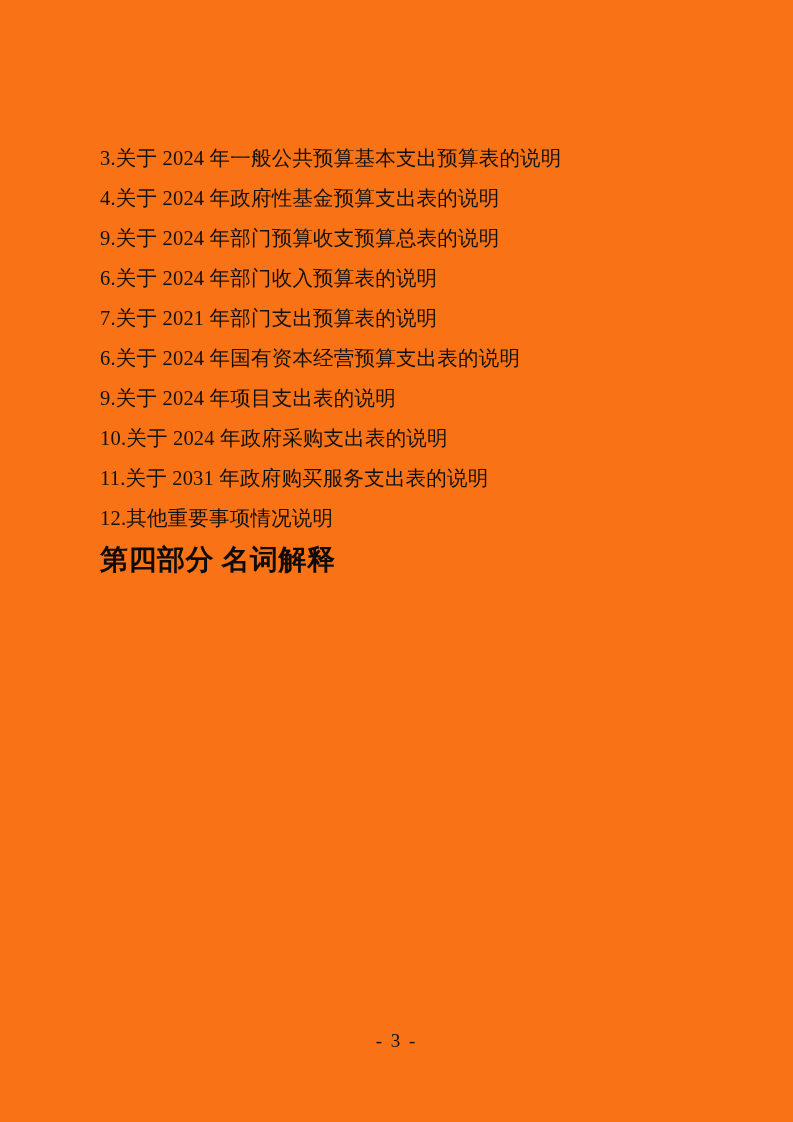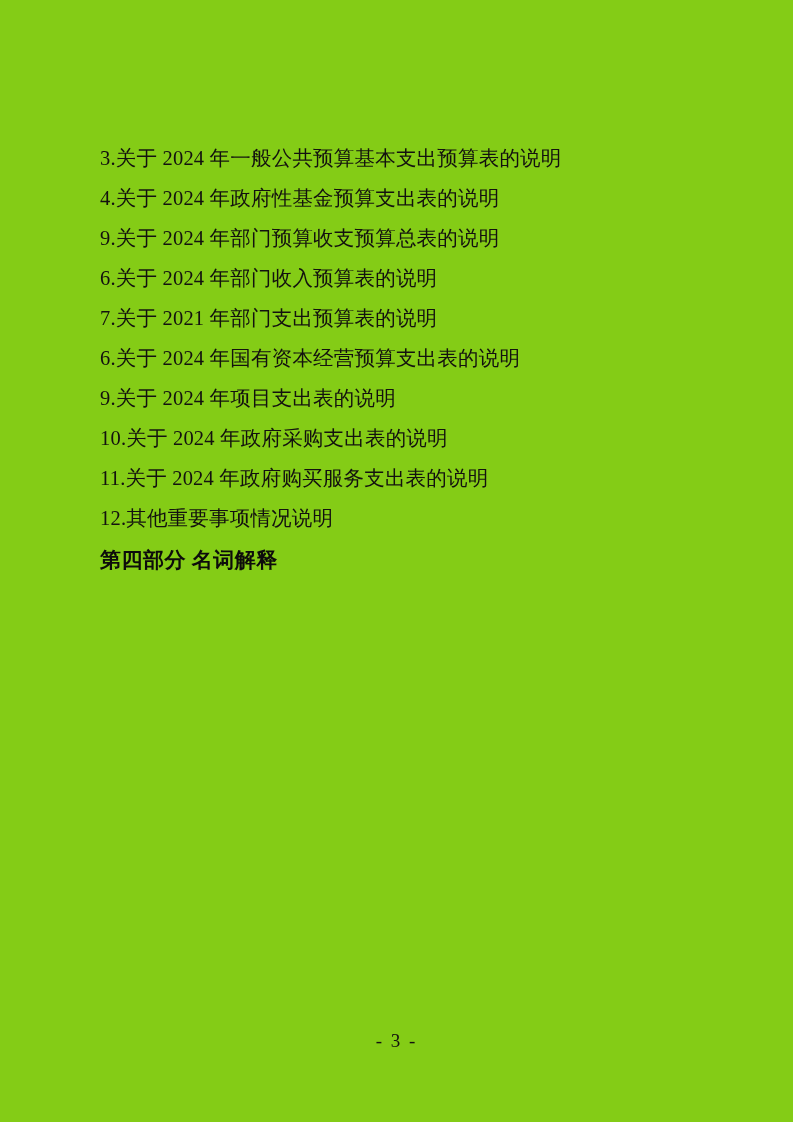--- a/index.html
+++ b/index.html
@@ -4,40 +4,40 @@
 <style>
   html, body {
     margin: 0;
     padding: 0;
     background: #ffffff;
   }
   .page {
     position: relative;
     width: 793px;
     height: 1122px;
-    background: #84cc16;
+    background: #f97316;
     overflow: hidden;
     font-family: "Liberation Serif", "DejaVu Serif", serif;
     color: #1a1a1a;
   }
   .content {
     position: absolute;
     left: 100px;
     top: 138px;
     width: 600px;
   }
   .toc-line {
     font-size: 20.5px;
     line-height: 40px;
     letter-spacing: 0.2px;
     white-space: nowrap;
     color: #13110f;
   }
   .section-heading {
-    font-size: 21px;
+    font-size: 28px;
     line-height: 40px;
     font-weight: bold;
     letter-spacing: 0.5px;
     white-space: nowrap;
     color: #0d0c0b;
     margin-top: 2px;
   }
   .page-number {
     position: absolute;
     left: 0;
@@ -55,18 +55,18 @@
 <div class="page">
   <div class="content">
     <div class="toc-line">3.关于 2024 年一般公共预算基本支出预算表的说明</div>
     <div class="toc-line">4.关于 2024 年政府性基金预算支出表的说明</div>
     <div class="toc-line">9.关于 2024 年部门预算收支预算总表的说明</div>
     <div class="toc-line">6.关于 2024 年部门收入预算表的说明</div>
     <div class="toc-line">7.关于 2021 年部门支出预算表的说明</div>
     <div class="toc-line">6.关于 2024 年国有资本经营预算支出表的说明</div>
     <div class="toc-line">9.关于 2024 年项目支出表的说明</div>
     <div class="toc-line">10.关于 2024 年政府采购支出表的说明</div>
-    <div class="toc-line">11.关于 2024 年政府购买服务支出表的说明</div>
+    <div class="toc-line">11.关于 2031 年政府购买服务支出表的说明</div>
     <div class="toc-line">12.其他重要事项情况说明</div>
     <div class="section-heading">第四部分 名词解释</div>
   </div>
   <div class="page-number">- 3 -</div>
 </div>
 
 </body></html>

